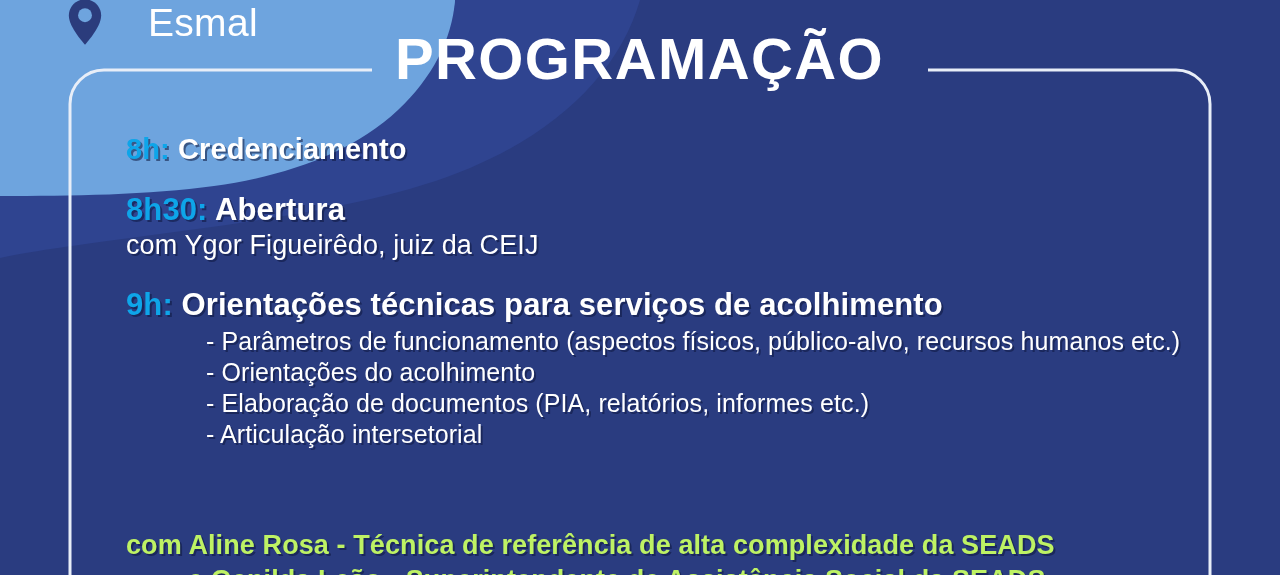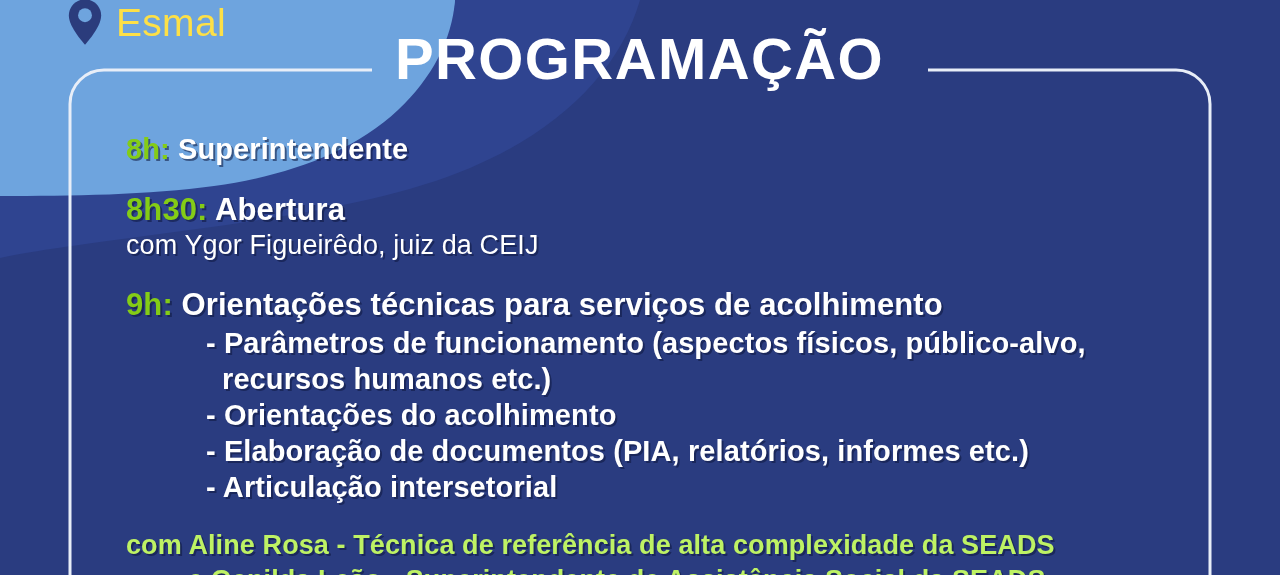--- a/index.html
+++ b/index.html
@@ -48,24 +48,25 @@
     height: 56px;
   }
   .pin-icon {
     display: block;
     width: 34px;
     height: 46px;
   }
   .brand-name {
     font-size: 39px;
     letter-spacing: 0.3px;
-    color: #fde047;
+    color: #ffffff;
     font-weight: 400;
     line-height: 1;
     white-space: nowrap;
+    margin-left: 32px;
   }
 
   .poster-title {
     position: absolute;
     left: 0;
     right: 1px;
     top: 30px;
     text-align: center;
     font-size: 58px;
     font-weight: 700;
@@ -89,41 +90,41 @@
     font-size: 31px;
     font-weight: 700;
     color: #ffffff;
     line-height: 1.18;
     letter-spacing: 0.1px;
     text-shadow: 2px 2px 0 rgba(13,22,60,.55);
     white-space: nowrap;
   }
   .entry-head.small { font-size: 29px; }
   .time {
-    color: #84cc16;
+    color: #0ea5e9;
     text-shadow: 2px 2px 0 rgba(13,22,60,.55);
   }
   .entry-sub {
     font-size: 27px;
     font-weight: 400;
     color: #ffffff;
     line-height: 1.2;
     letter-spacing: .1px;
     text-shadow: 2px 2px 0 rgba(13,22,60,.55);
     white-space: nowrap;
   }
 
   .bullets {
     list-style: none;
     margin: 2px 0 0 0;
     padding: 0 0 0 80px;
   }
   .bullets li {
-    font-size: 29px;
-    font-weight: 700;
+    font-size: 25px;
+    font-weight: 400;
     color: #ffffff;
     line-height: 1.24;
     letter-spacing: .1px;
     text-indent: -16px;
     padding-left: 16px;
     text-shadow: 2px 2px 0 rgba(13,22,60,.55);
   }
 
   .credits {
     position: absolute;
@@ -170,21 +171,21 @@
     <span class="brand-name">Esmal</span>
   </div>
 
   <div class="poster-title">PROGRAMAÇÃO</div>
 
   <div class="schedule">
 
     <div class="entry">
       <div class="entry-head small">
         <span class="time">8h:</span>
-        <span>Superintendente</span>
+        <span>Credenciamento</span>
       </div>
     </div>
 
     <div class="entry">
       <div class="entry-head">
         <span class="time">8h30:</span>
         <span>Abertura</span>
       </div>
       <div class="entry-sub">com Ygor Figueirêdo, juiz da CEIJ</div>
     </div>

